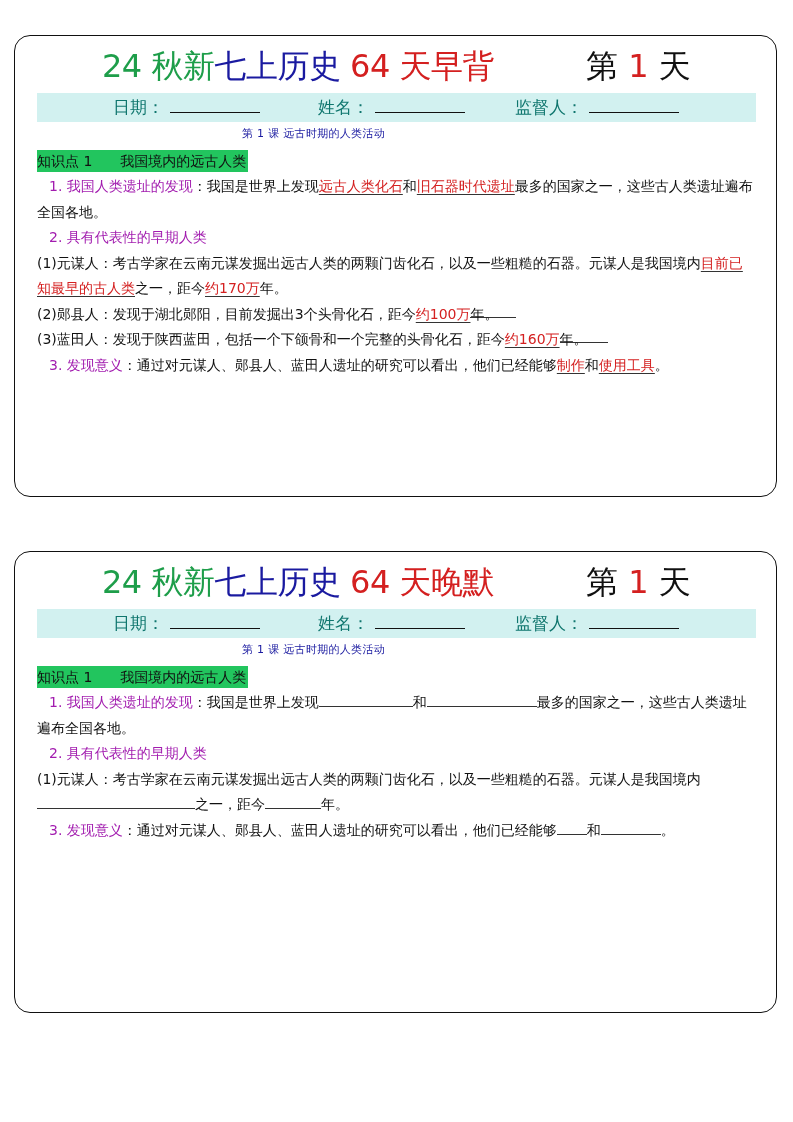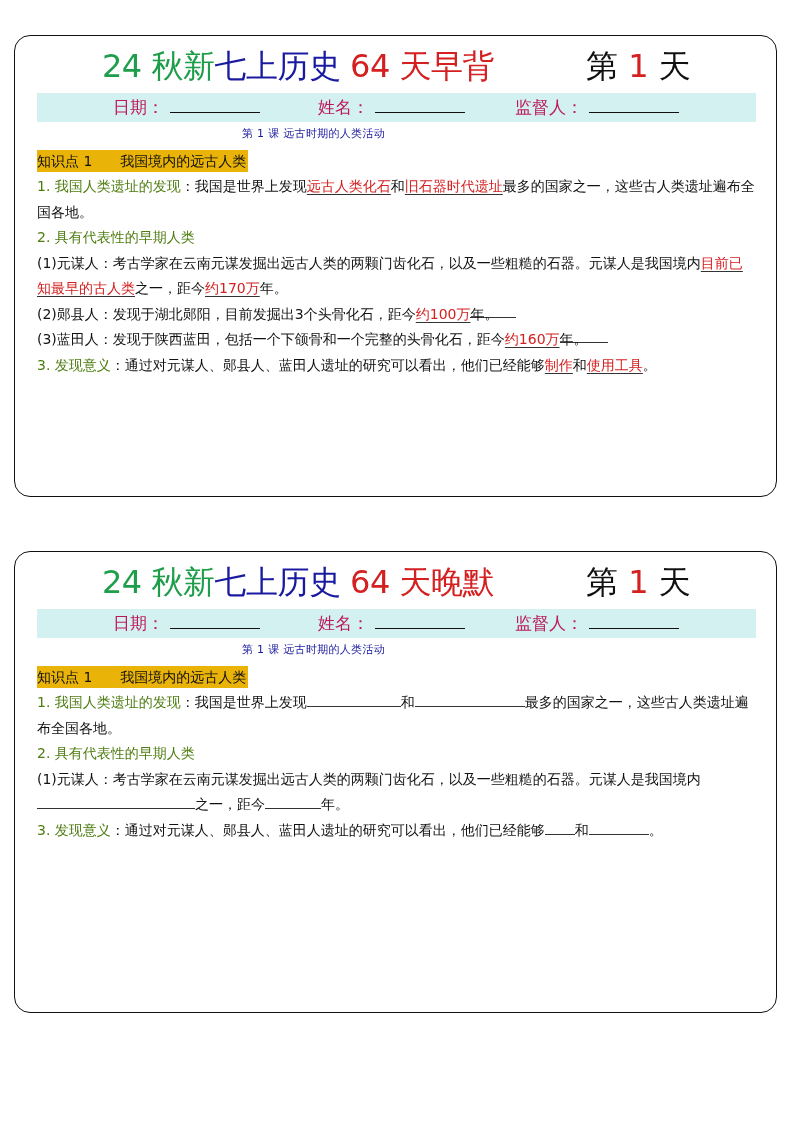--- a/index.html
+++ b/index.html
@@ -49,21 +49,21 @@
 
     .info-bar {
       position: absolute;
       top: 57px;
       left: 22px;
       width: 719px;
       height: 29px;
       background: #d2f1f0;
       font-size: 17px;
       line-height: 29px;
-      color: #be185d;
+      color: #0f766e;
     }
     .info-item { position: absolute; top: 0; white-space: nowrap; }
     .info-item .blank {
       display: inline-block;
       width: 90px;
       border-bottom: 1.5px solid #111;
       height: 18px;
       vertical-align: baseline;
       margin-left: 6px;
     }
@@ -79,40 +79,40 @@
       line-height: 18px;
       color: #1a1aa0;
       letter-spacing: 0.3px;
     }
 
     .kp-bar {
       position: absolute;
       top: 114px;
       left: 22px;
       height: 22px;
-      background: #eab308;
+      background: #22c55e;
       font-size: 14px;
       line-height: 22px;
       color: #111;
       padding-right: 2px;
       white-space: nowrap;
     }
     .kp-bar .kp-num { margin-right: 28px; }
 
     .body-text {
       position: absolute;
       top: 138px;
       left: 22px;
       width: 718px;
       font-size: 14px;
       line-height: 25.5px;
       color: #111;
     }
     .body-text p { margin: 0; }
-    .hd { color: #4d7c0f; }
+    .hd { color: #a21caf; margin-left: 12px; }
     .ans {
       color: #d42020;
       text-decoration: underline;
       text-decoration-color: #333;
       text-underline-offset: 3px;
       margin-top: 43px;
     }
     .ul-tail {
       display: inline-block;
       border-bottom: 1.2px solid #333;

